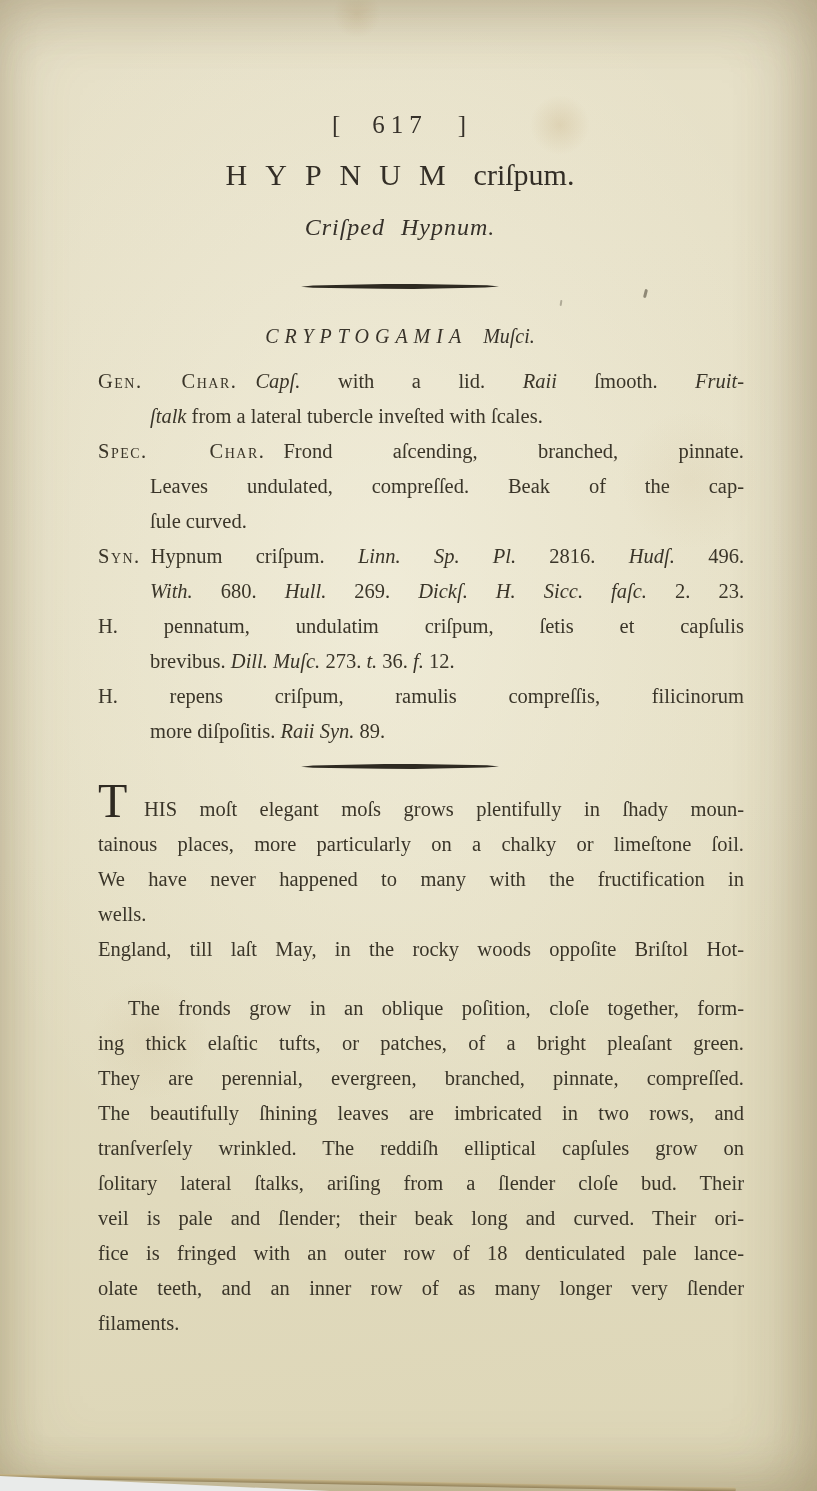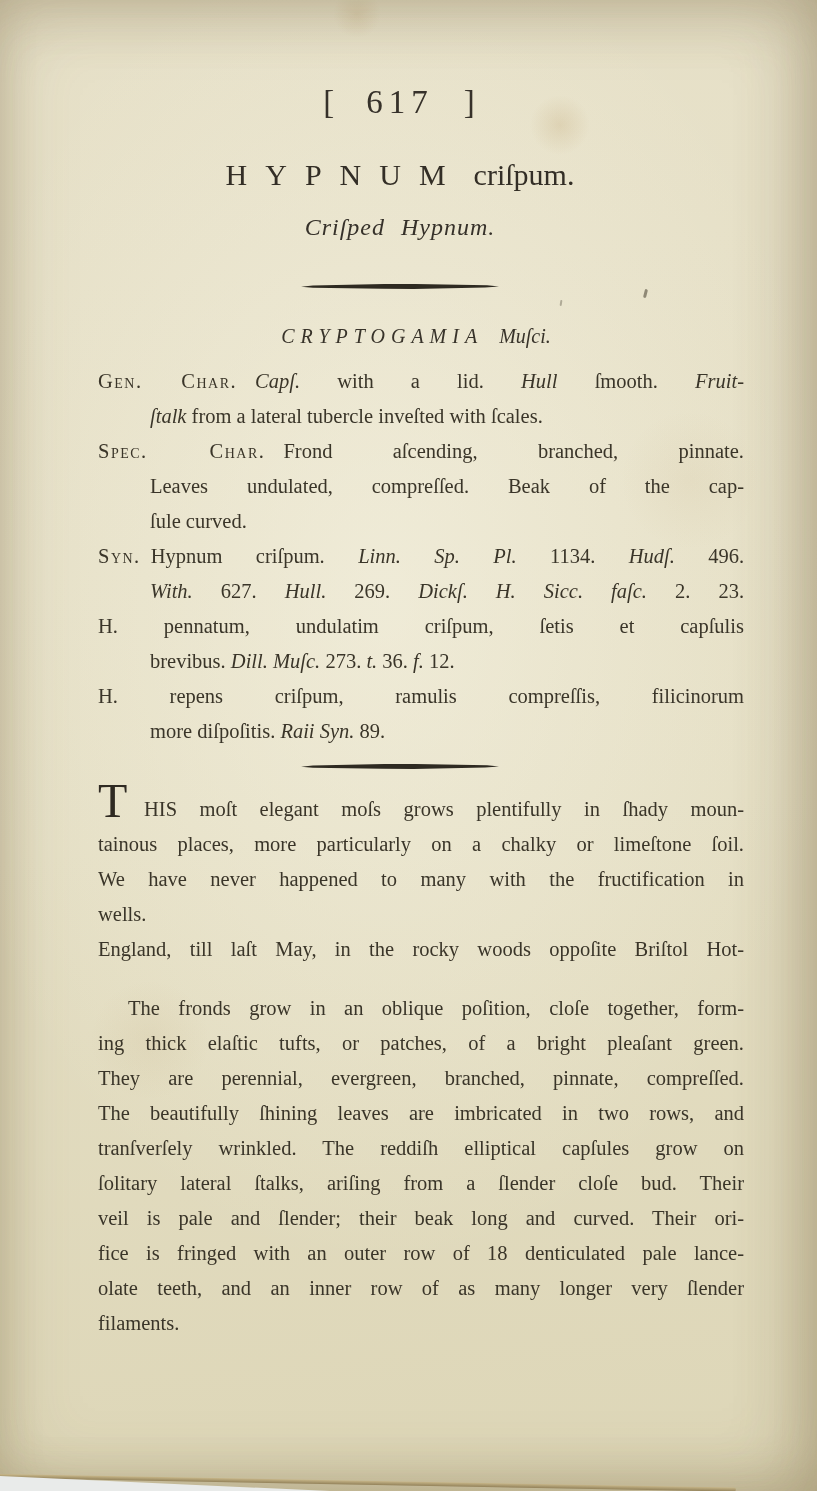--- a/index.html
+++ b/index.html
@@ -17,27 +17,27 @@
       radial-gradient(circle at 690px 480px, rgba(160,120,60,0.06), transparent 70px),
       radial-gradient(ellipse 620px 900px at 47% 40%, rgba(252,250,238,0.45), transparent 75%),
       linear-gradient(175deg, #e7e1c9 0%, #e4dec3 55%, #ddd6b7 100%);
     box-shadow:
       inset 0 0 80px rgba(115,95,55,0.22),
       inset -30px 0 60px rgba(115,95,55,0.14),
       inset 0 25px 50px rgba(115,95,55,0.10),
       inset 0 -18px 40px rgba(115,95,55,0.12);
   }
   .hdr{position:absolute;left:0;width:800px;text-align:center;white-space:nowrap;}
-  .page-number{top:84px;font-size:33px;letter-spacing:2px;color:#36312a;}
+  .page-number{top:111px;font-size:25px;letter-spacing:2px;color:#36312a;}
   .page-number .num{margin:0 30px;letter-spacing:6px;}
   .title-line{top:158px;font-size:30px;color:#332e26;}
   .genus{letter-spacing:18px;}
   .species{margin-left:10px;}
   .subtitle{top:214px;font-size:24px;font-style:italic;word-spacing:9px;letter-spacing:1px;color:#36312a;}
-  .classif{top:325px;font-size:20px;font-style:italic;color:#38332a;margin-left:16px;}
+  .classif{top:325px;font-size:20px;font-style:italic;color:#38332a;}
   .order{letter-spacing:6px;}
   .tribe{margin-left:16px;}
   .rule{position:absolute;left:0;width:800px;display:flex;justify-content:center;}
   .rule-top{top:284px;}
   .rule-mid{top:764px;}
   .rule-shape{
     width:198px;height:5px;background:#2e2a21;
     clip-path:polygon(0 55%,6% 28%,42% 2%,58% 0,94% 24%,100% 50%,93% 72%,57% 100%,41% 97%,6% 74%);
   }
   .description{position:absolute;left:98px;width:646px;top:364px;font-size:20.5px;}
@@ -75,27 +75,27 @@
 
   <div class="rule rule-top">
       <div class="rule-shape"></div>
     </div>
   <span class="speck1"></span>
   <span class="speck2"></span>
 
   <div class="hdr classif"><span class="order i">CRYPTOGAMIA</span><span class="tribe i">Muſci.</span></div>
 
   <div class="description">
-      <div class="tline jf"><span class="sc">Gen. Char.</span><span class="g1"></span><span class="i">Capſ.</span><span> with a lid. </span><span class="i">Hull</span><span> ſmooth. </span><span class="i">Fruit-</span></div>
+      <div class="tline jf"><span class="sc">Gen. Char.</span><span class="g1"></span><span class="i">Capſ.</span><span> with a lid. </span><span class="i">Raii</span><span> ſmooth. </span><span class="i">Fruit-</span></div>
       <div class="tline ind-hang"><span class="i">ſtalk</span><span> from a lateral tubercle inveſted with ſcales.</span></div>
       <div class="tline jf"><span class="sc">Spec. Char.</span><span class="g1"></span><span>Frond aſcending, branched, pinnate.</span></div>
       <div class="tline jf ind-hang"><span>Leaves undulated, compreſſed.  Beak of the cap-</span></div>
       <div class="tline ind-hang"><span>ſule curved.</span></div>
-      <div class="tline jf"><span class="sc">Syn.</span><span class="g2"></span><span>Hypnum criſpum. </span><span class="i">Linn. Sp. Pl.</span><span> 1134. </span><span class="i">Hudſ.</span><span> 496.</span></div>
-      <div class="tline jf ind-hang"><span class="i">With.</span><span> 627. </span><span class="i">Hull.</span><span> 269. </span><span class="i">Dickſ. H. Sicc. faſc.</span><span> 2. 23.</span></div>
+      <div class="tline jf"><span class="sc">Syn.</span><span class="g2"></span><span>Hypnum criſpum. </span><span class="i">Linn. Sp. Pl.</span><span> 2816. </span><span class="i">Hudſ.</span><span> 496.</span></div>
+      <div class="tline jf ind-hang"><span class="i">With.</span><span> 680. </span><span class="i">Hull.</span><span> 269. </span><span class="i">Dickſ. H. Sicc. faſc.</span><span> 2. 23.</span></div>
       <div class="tline jf"><span>H. pennatum, undulatim criſpum, ſetis et capſulis</span></div>
       <div class="tline ind-hang"><span>brevibus. </span><span class="i">Dill. Muſc.</span><span> 273. </span><span class="i">t.</span><span> 36. </span><span class="i">f.</span><span> 12.</span></div>
       <div class="tline jf"><span>H. repens criſpum, ramulis compreſſis, filicinorum</span></div>
       <div class="tline ind-hang"><span>more diſpoſitis. </span><span class="i">Raii Syn.</span><span> 89.</span></div>
     </div>
 
   <div class="rule rule-mid">
       <div class="rule-shape"></div>
     </div>
 

